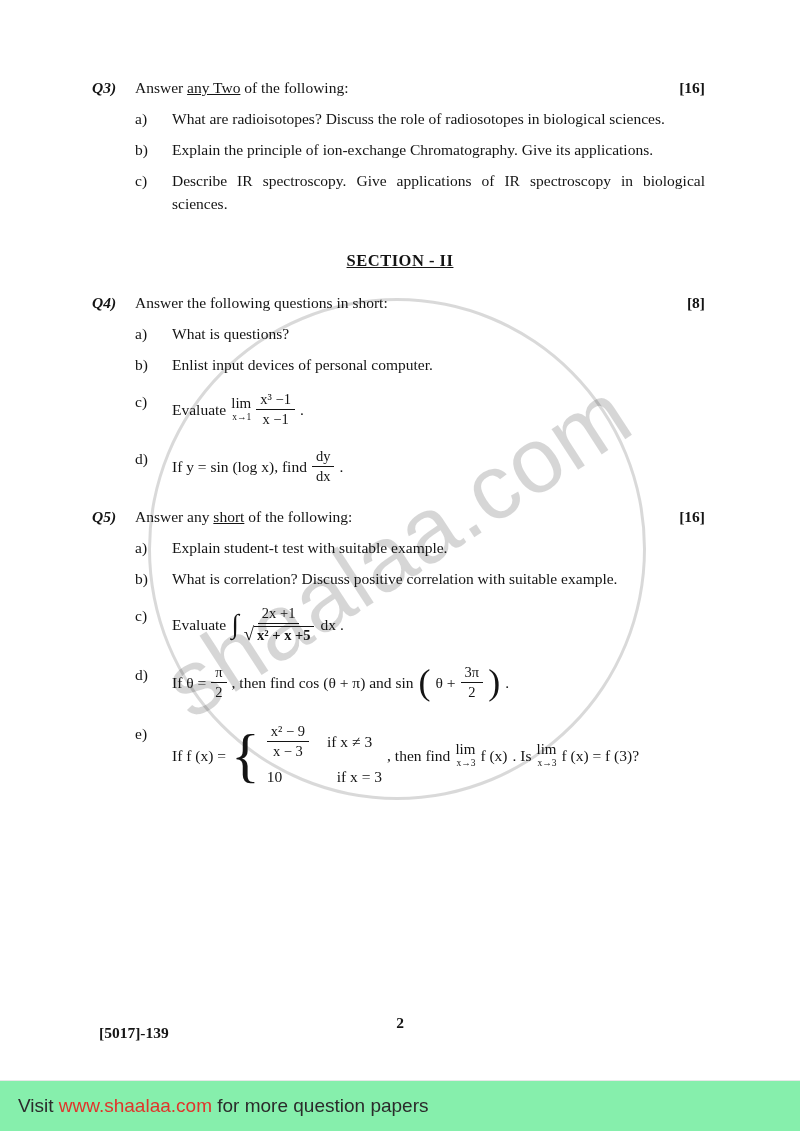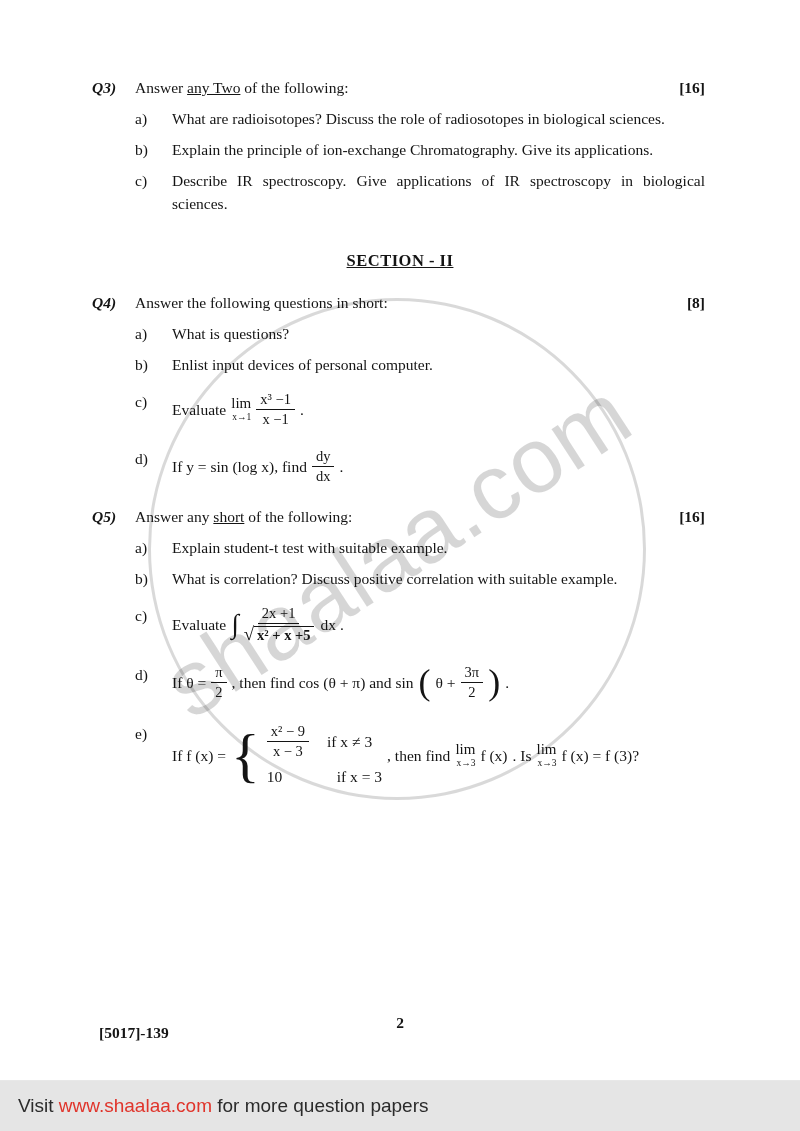--- a/index.html
+++ b/index.html
@@ -66,21 +66,21 @@
     text-align:center;font-weight:bold;font-size:15.5px;margin-top:10px;
     word-spacing:2px;
   }
   .gap-lg{margin-top:20px;align-items:flex-end;}
   .gap-md{margin-top:14px;}
   .gap-d{margin-top:18px;}
   .gap-e{margin-top:20px;}
   .footer-code{position:absolute;top:1024px;left:92px;font-weight:bold;z-index:2;margin-left:7px;}
   .pagenum{position:absolute;top:1014px;left:0;right:0;text-align:center;font-weight:bold;z-index:2;}
   .bottom-bar{
-    width:800px;height:51px;background:#e5e5e5;
+    width:800px;height:51px;background:#86efac;
     border-top:1px solid #e8e8e8;
     display:flex;align-items:center;
     padding-left:18px;box-sizing:border-box;
     font-family:"Liberation Sans", sans-serif;
     font-size:19px;color:#2b2b2b;
   }
   .bottom-bar .link{color:#e0342b;text-decoration:none;cursor:pointer;}
 </style>
 </head>
 <body>

